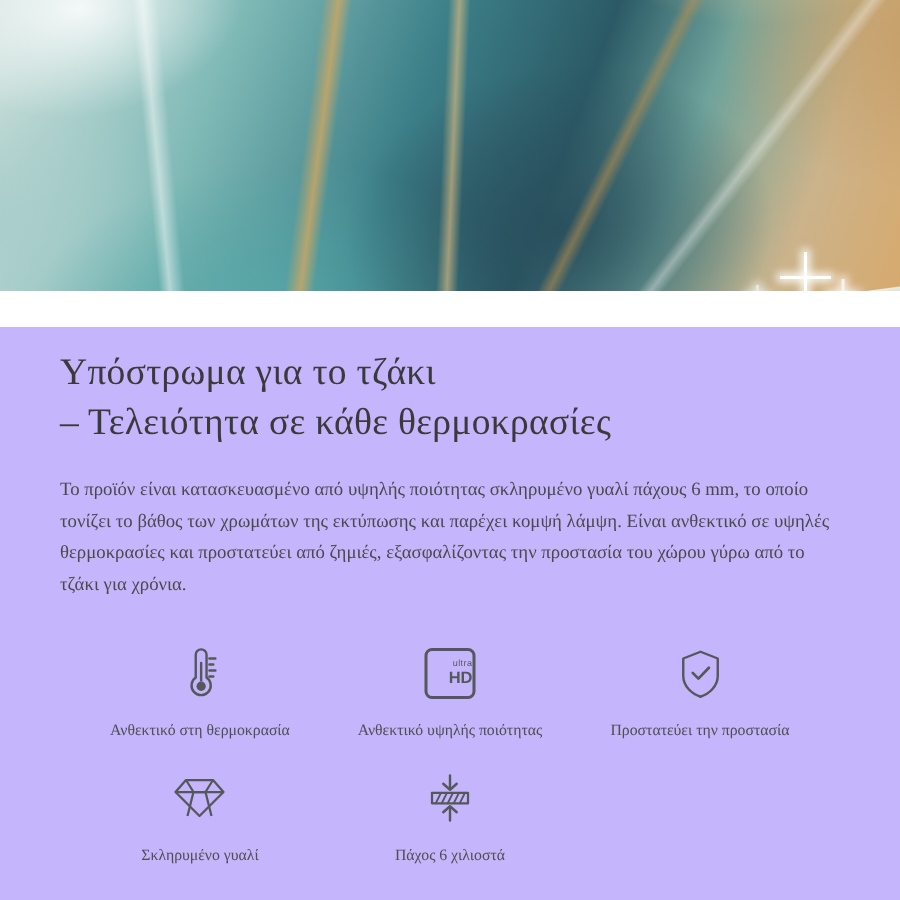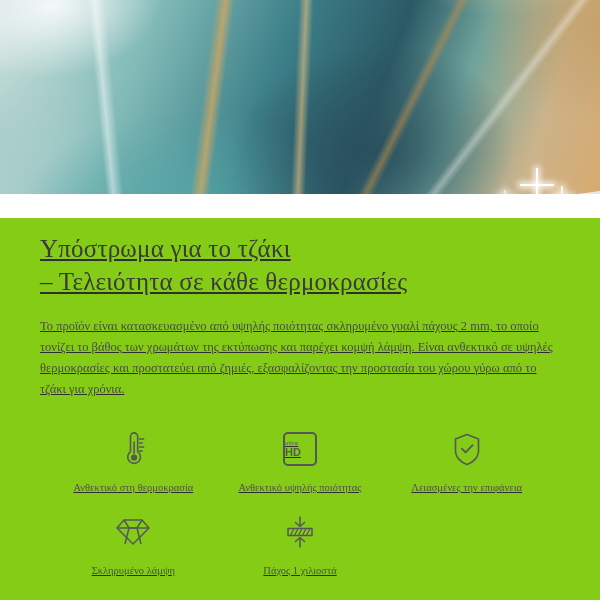--- a/index.html
+++ b/index.html
@@ -13,22 +13,21 @@
     height: 600px;
     overflow: hidden;
     font-family: "Liberation Serif", serif;
     color: #2f2f2f;
   }
 
   .page {
     position: relative;
     width: 600px;
     height: 600px;
-    background: #84cc16;
-    text-decoration: underline;
+    background: #c4b5fd;
   }
 
   
   .hero {
     position: relative;
     width: 600px;
     height: 218px;
     overflow: hidden;
     background: #ffffff;
   }
@@ -182,21 +181,21 @@
     max-width: 170px;
   }
 
   .hd-badge {
     width: 30px;
     height: 30px;
     border: 2px solid #55585a;
     border-radius: 5px;
     display: flex;
     flex-direction: column;
-    align-items: flex-start;
+    align-items: flex-end;
     justify-content: center;
     line-height: 1;
   }
   .hd-badge .u {
     font-family: "Liberation Sans", sans-serif;
     font-size: 6px;
     letter-spacing: 0.3px;
     color: #55585a;
     margin-bottom: 1px;
   }
@@ -225,21 +224,21 @@
     <div class="hero-mask-bottom"></div>
   </div>
 
   <div class="content">
 
     <h1 class="headline">
       <span>Υπόστρωμα για το τζάκι</span>
       <span class="line2">– Τελειότητα σε κάθε θερμοκρασίες</span>
     </h1>
 
-    <p class="paragraph">Το προϊόν είναι κατασκευασμένο από υψηλής ποιότητας σκληρυμένο γυαλί πάχους 2 mm, το οποίο τονίζει το βάθος των χρωμάτων της εκτύπωσης και παρέχει κομψή λάμψη. Είναι ανθεκτικό σε υψηλές θερμοκρασίες και προστατεύει από ζημιές, εξασφαλίζοντας την προστασία του χώρου γύρω από το τζάκι για χρόνια.</p>
+    <p class="paragraph">Το προϊόν είναι κατασκευασμένο από υψηλής ποιότητας σκληρυμένο γυαλί πάχους 6 mm, το οποίο τονίζει το βάθος των χρωμάτων της εκτύπωσης και παρέχει κομψή λάμψη. Είναι ανθεκτικό σε υψηλές θερμοκρασίες και προστατεύει από ζημιές, εξασφαλίζοντας την προστασία του χώρου γύρω από το τζάκι για χρόνια.</p>
 
     <div class="features">
 
       <div class="feature">
         <div class="feature-icon">
           <svg width="34" height="38" viewBox="0 0 34 38" fill="none" stroke="#55585a" stroke-width="1.6" stroke-linecap="round">
             <path d="M14.5 6.5a3.6 3.6 0 0 1 7.2 0v15.2a6.4 6.4 0 1 1-7.2 0z"></path>
             <path d="M18.1 12v11.6"></path>
             <circle cx="18.1" cy="27.5" r="3.1" fill="#55585a" stroke="none"></circle>
             <path d="M23.6 9h4M23.6 13h2.6M23.6 17h4M23.6 21h2.6"></path>
@@ -258,46 +257,46 @@
         <div class="feature-label">Ανθεκτικό υψηλής ποιότητας</div>
       </div>
 
       <div class="feature">
         <div class="feature-icon">
           <svg width="34" height="38" viewBox="0 0 34 38" fill="none" stroke="#55585a" stroke-width="1.6" stroke-linejoin="round">
             <path d="M17 4.5 5.5 9v11.5C5.5 27.5 11 32.5 17 34.5c6-2 11.5-7 11.5-14V9z"></path>
             <path d="M11.8 18.6l3.8 3.8 7-7.2" stroke-linecap="round" stroke-width="1.8"></path>
           </svg>
         </div>
-        <div class="feature-label">Λειασμένες την επιφάνεια</div>
+        <div class="feature-label">Προστατεύει την προστασία</div>
       </div>
 
       <div class="feature">
         <div class="feature-icon">
           <svg width="36" height="34" viewBox="0 0 36 34" fill="none" stroke="#55585a" stroke-width="1.5" stroke-linejoin="round">
             <path d="M9 5h18l7 8-16 16L2 13z"></path>
             <path d="M2 13h32"></path>
             <path d="M9 5l5 8-4 16"></path>
             <path d="M27 5l-5 8 4 16"></path>
             <path d="M14 13h8"></path>
           </svg>
         </div>
-        <div class="feature-label">Σκληρυμένο λάμψη</div>
+        <div class="feature-label">Σκληρυμένο γυαλί</div>
       </div>
 
 
       <div class="feature">
         <div class="feature-icon">
           <svg width="36" height="36" viewBox="0 0 36 36" fill="none" stroke="#55585a" stroke-width="1.6" stroke-linecap="round" stroke-linejoin="round">
             <path d="M18 3v8"></path>
             <path d="M13.5 8.5 18 12.5 22.5 8.5"></path>
             <path d="M18 33v-8"></path>
             <path d="M13.5 27.5 18 23.5 22.5 27.5"></path>
             <rect x="6" y="14.5" width="24" height="7" stroke-width="1.5"></rect>
             <path d="M8.5 21.5 12 14.5M12.5 21.5 16 14.5M16.5 21.5 20 14.5M20.5 21.5 24 14.5M24.5 21.5 28 14.5" stroke-width="1.2"></path>
           </svg>
         </div>
-        <div class="feature-label">Πάχος 1 χιλιοστά</div>
+        <div class="feature-label">Πάχος 6 χιλιοστά</div>
       </div>
 
     </div>
   </div>
 </div>
 
 </body></html>

